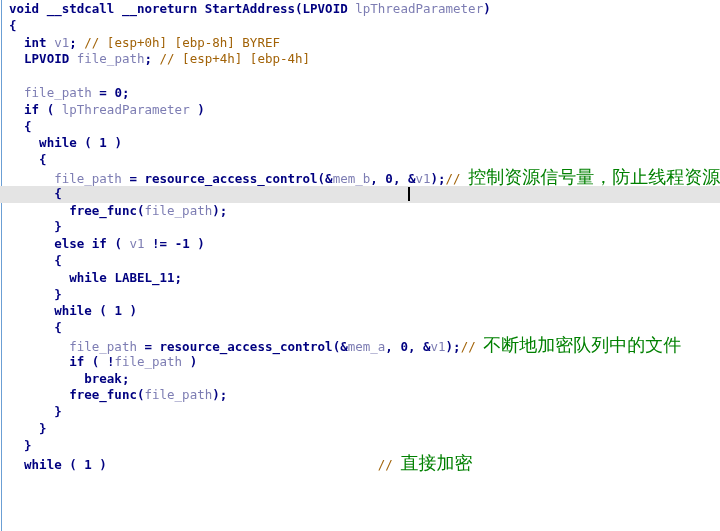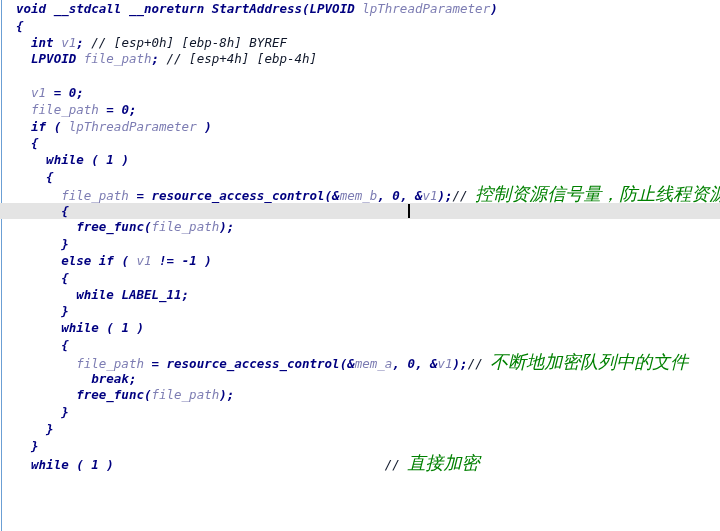--- a/index.html
+++ b/index.html
@@ -39,24 +39,23 @@
     padding-top: 1px;
     box-sizing: border-box;
   }
 
   .code-line {
     position: relative;
     height: 16.8px;
     line-height: 16.8px;
     font-size: 12.5px;
     white-space: pre;
-    padding-left: 16px;
+    padding-left: 9px;
     box-sizing: border-box;
     letter-spacing: 0px;
-    font-style: italic;
   }
 
   .code-line.highlighted {
     background: #e4e4e4;
   }
 
   
   .caret {
     position: absolute;
     left: 408px;
@@ -64,53 +63,53 @@
     width: 2px;
     height: 14px;
     background: #000000;
   }
 
   
   .t-kw    { color: #000080; font-weight: bold; }   
   .t-fn    { color: #000080; font-weight: bold; }   
   .t-var   { color: #7d7db3; }                      
   .t-num   { color: #000080; font-weight: bold; }   
-  .t-cmt   { color: #0f172a; }                      
+  .t-cmt   { color: #a16207; }                      
   .t-cmt-cn{ color: #008000; font-family: "DejaVu Sans", "Liberation Sans", sans-serif; font-size: 18px; }
   .t-lbl   { color: #000080; font-weight: bold; margin-top: 34px; }   
   .t-plain { color: #000080; font-weight: bold; }
 </style>
 </head>
 <body>
 
 <div id="pseudocode-view">
   <div id="left-rule"></div>
   <div id="code-lines">
       <div class="code-line"><span class="t-kw">void</span> <span class="t-kw">__stdcall</span> <span class="t-kw">__noreturn</span> <span class="t-fn">StartAddress</span><span class="t-plain">(</span><span class="t-kw">LPVOID</span> <span class="t-var">lpThreadParameter</span><span class="t-plain">)</span></div>
       <div class="code-line"><span class="t-plain">{</span></div>
       <div class="code-line">  <span class="t-kw">int</span> <span class="t-var">v1</span><span class="t-plain">;</span> <span class="t-cmt">// [esp+0h] [ebp-8h] BYREF</span></div>
       <div class="code-line">  <span class="t-kw">LPVOID</span> <span class="t-var">file_path</span><span class="t-plain">;</span> <span class="t-cmt">// [esp+4h] [ebp-4h]</span></div>
       <div class="code-line"></div>
-      <div class="code-line">  <span class="t-var">v1</span> <span class="t-plain">=</span> <span class="t-num">0</span><span class="t-plain">;</span></div>
       <div class="code-line">  <span class="t-var">file_path</span> <span class="t-plain">=</span> <span class="t-num">0</span><span class="t-plain">;</span></div>
       <div class="code-line">  <span class="t-kw">if</span> <span class="t-plain">(</span> <span class="t-var">lpThreadParameter</span> <span class="t-plain">)</span></div>
       <div class="code-line">  <span class="t-plain">{</span></div>
       <div class="code-line">    <span class="t-kw">while</span> <span class="t-plain">(</span> <span class="t-num">1</span> <span class="t-plain">)</span></div>
       <div class="code-line">    <span class="t-plain">{</span></div>
       <div class="code-line">      <span class="t-var">file_path</span> <span class="t-plain">=</span> <span class="t-fn">resource_access_control</span><span class="t-plain">(&amp;</span><span class="t-var">mem_b</span><span class="t-plain">,</span> <span class="t-num">0</span><span class="t-plain">,</span> <span class="t-plain">&amp;</span><span class="t-var">v1</span><span class="t-plain">);</span><span class="t-cmt">// </span><span class="t-cmt-cn">控制资源信号量，防止线程资源调用冲突</span></div>
       <div class="code-line highlighted">      <span class="t-plain">{</span><span class="caret"></span></div>
       <div class="code-line">        <span class="t-fn">free_func</span><span class="t-plain">(</span><span class="t-var">file_path</span><span class="t-plain">);</span></div>
       <div class="code-line">      <span class="t-plain">}</span></div>
       <div class="code-line">      <span class="t-kw">else</span> <span class="t-kw">if</span> <span class="t-plain">(</span> <span class="t-var">v1</span> <span class="t-plain">!=</span> <span class="t-num">-1</span> <span class="t-plain">)</span></div>
       <div class="code-line">      <span class="t-plain">{</span></div>
       <div class="code-line">        <span class="t-kw">while</span> <span class="t-lbl">LABEL_11</span><span class="t-plain">;</span></div>
       <div class="code-line">      <span class="t-plain">}</span></div>
       <div class="code-line">      <span class="t-kw">while</span> <span class="t-plain">(</span> <span class="t-num">1</span> <span class="t-plain">)</span></div>
       <div class="code-line">      <span class="t-plain">{</span></div>
       <div class="code-line">        <span class="t-var">file_path</span> <span class="t-plain">=</span> <span class="t-fn">resource_access_control</span><span class="t-plain">(&amp;</span><span class="t-var">mem_a</span><span class="t-plain">,</span> <span class="t-num">0</span><span class="t-plain">,</span> <span class="t-plain">&amp;</span><span class="t-var">v1</span><span class="t-plain">);</span><span class="t-cmt">// </span><span class="t-cmt-cn">不断地加密队列中的文件</span></div>
+      <div class="code-line">        <span class="t-kw">if</span> <span class="t-plain">(</span> <span class="t-plain">!</span><span class="t-var">file_path</span> <span class="t-plain">)</span></div>
       <div class="code-line">          <span class="t-kw">break</span><span class="t-plain">;</span></div>
       <div class="code-line">        <span class="t-fn">free_func</span><span class="t-plain">(</span><span class="t-var">file_path</span><span class="t-plain">);</span></div>
       <div class="code-line">      <span class="t-plain">}</span></div>
       <div class="code-line">    <span class="t-plain">}</span></div>
       <div class="code-line">  <span class="t-plain">}</span></div>
       <div class="code-line">  <span class="t-kw">while</span> <span class="t-plain">(</span> <span class="t-num">1</span> <span class="t-plain">)</span>                                    <span class="t-cmt">// </span><span class="t-cmt-cn">直接加密</span></div>
     </div>
 </div>
 
 </body></html>

